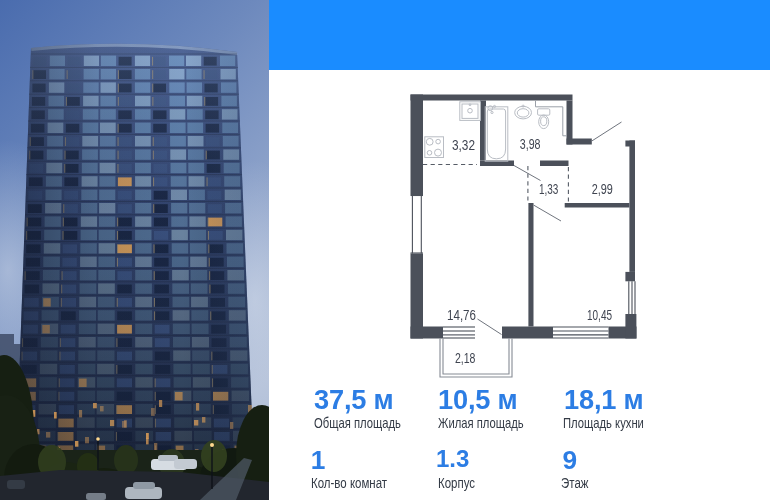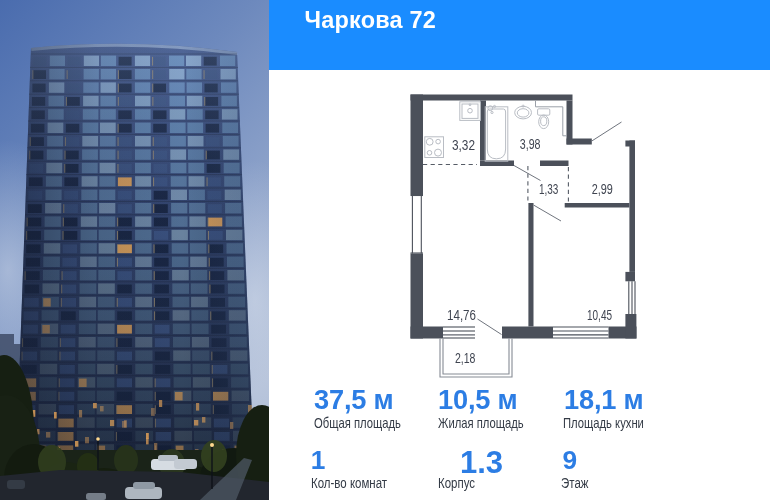--- a/index.html
+++ b/index.html
@@ -609,21 +609,20 @@
         <line x1="98" y1="440" x2="98" y2="470"></line>
       </g>
 <g fill="#ffd98f">
         <circle cx="212" cy="445" r="2"></circle>
         <circle cx="98" cy="439" r="1.8"></circle>
       </g>
 </svg>
 
 <div class="abs" style="left:269px;top:0;width:501px;height:70px;background:#1a8cff"></div>
 
-<div class="abs" style="left:304.5px;top:6.8px;color:#fff;font-size:23.5px;font-weight:700;letter-spacing:0.2px">Чаркова 72</div>
 
 
 <svg style="position:absolute;left:380px;top:80px" width="300" height="310" viewBox="380 80 300 310">
 
 <rect x="410.5" y="94.5" width="162" height="6" fill="#4b505a"></rect>
 
 <rect x="410.5" y="94.5" width="12.5" height="100.5" fill="#4b505a"></rect>
 
 <g>
         <rect x="410.5" y="195" width="12.5" height="58.5" fill="#fff"></rect>
@@ -763,17 +762,17 @@
 
 <div class="abs num" style="left:437.5px;top:384.5px;font-size:28.5px;letter-spacing:-0.2px;transform:scale(0.955,1)">10,5&nbsp;м</div>
 <div class="abs lbl" style="left:437.5px;top:415.4px;transform:scale(0.75,1)">Жилая площадь</div>
 
 <div class="abs num" style="left:563.5px;top:384.5px;font-size:28.5px;letter-spacing:-0.2px;transform:scale(0.955,1)">18,1&nbsp;м</div>
 <div class="abs lbl" style="left:563px;top:415.4px;transform:scale(0.75,1)">Площадь кухни</div>
 
 <div class="abs num" style="left:310.8px;top:447.2px;font-size:26.3px">1</div>
 <div class="abs lbl" style="left:311px;top:476px;font-size:14px;transform:scale(0.82,1)">Кол-во комнат</div>
 
-<div class="abs num" style="left:460px;top:447.2px;font-size:31px">1.3</div>
+<div class="abs num" style="left:436px;top:447.2px;font-size:24px">1.3</div>
 <div class="abs lbl" style="left:437.8px;top:476px;font-size:14px;transform:scale(0.82,1)">Корпус</div>
 
 <div class="abs num" style="left:562.6px;top:447.2px;font-size:26.3px">9</div>
 <div class="abs lbl" style="left:560.6px;top:476px;font-size:14px;transform:scale(0.82,1)">Этаж</div>
 </div>
 </body></html>

